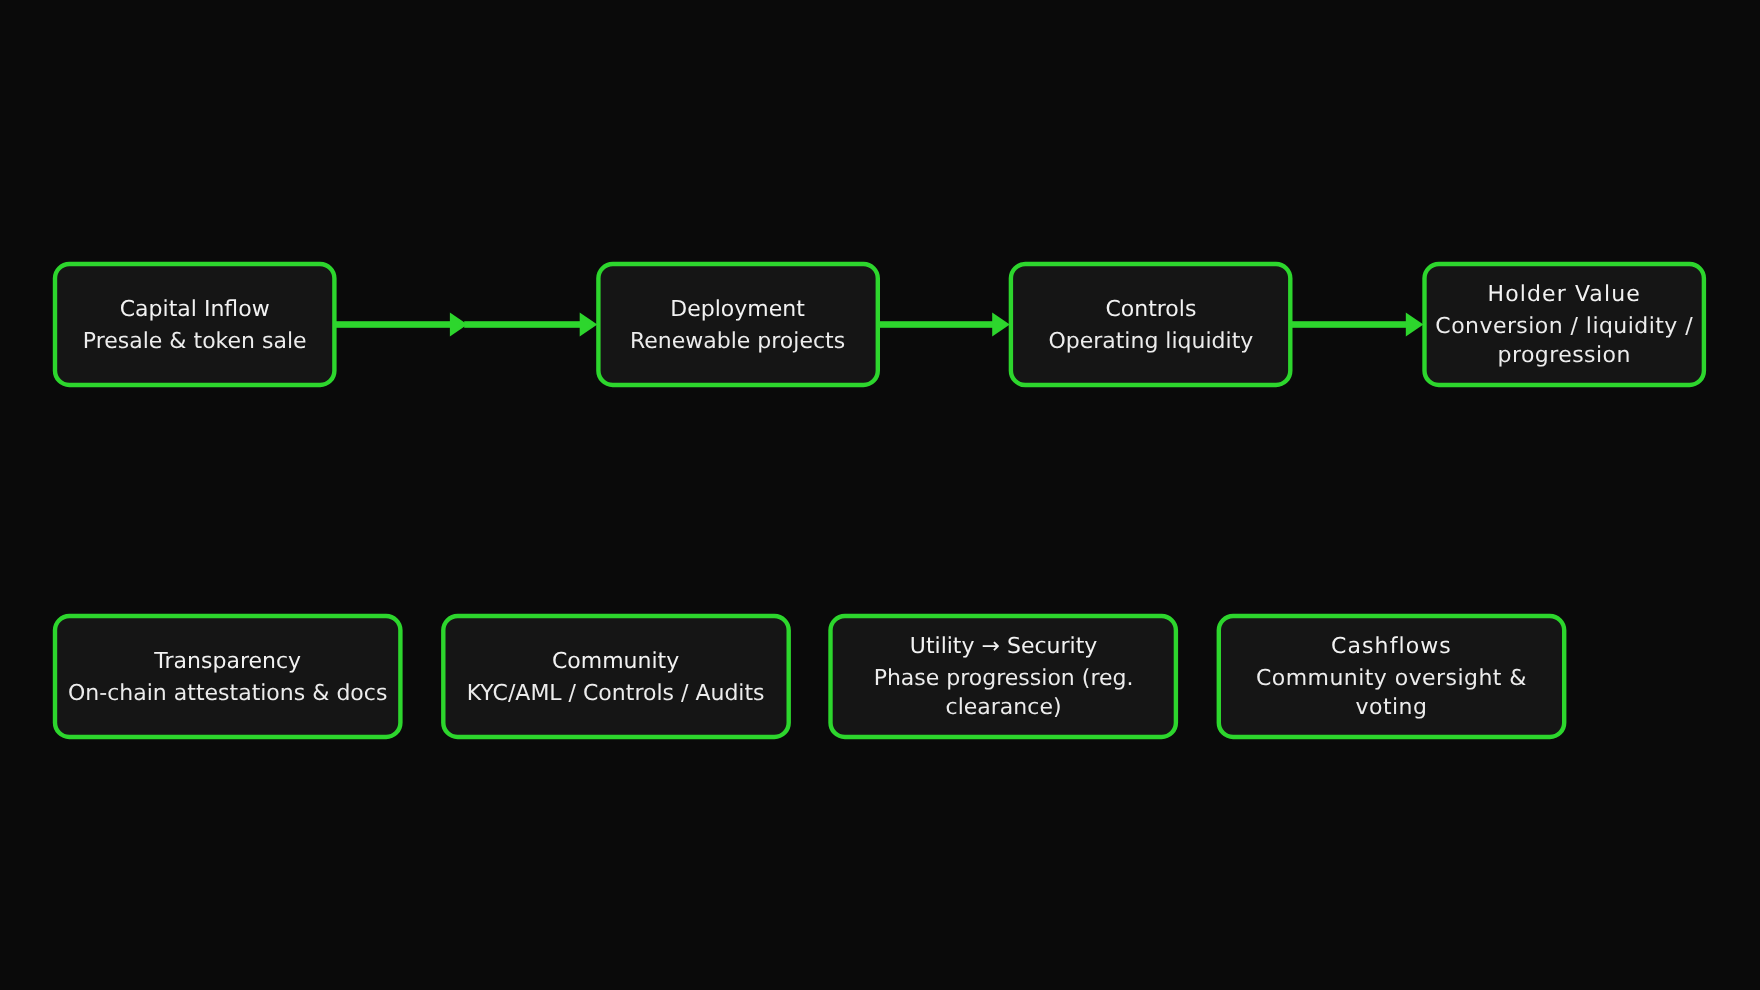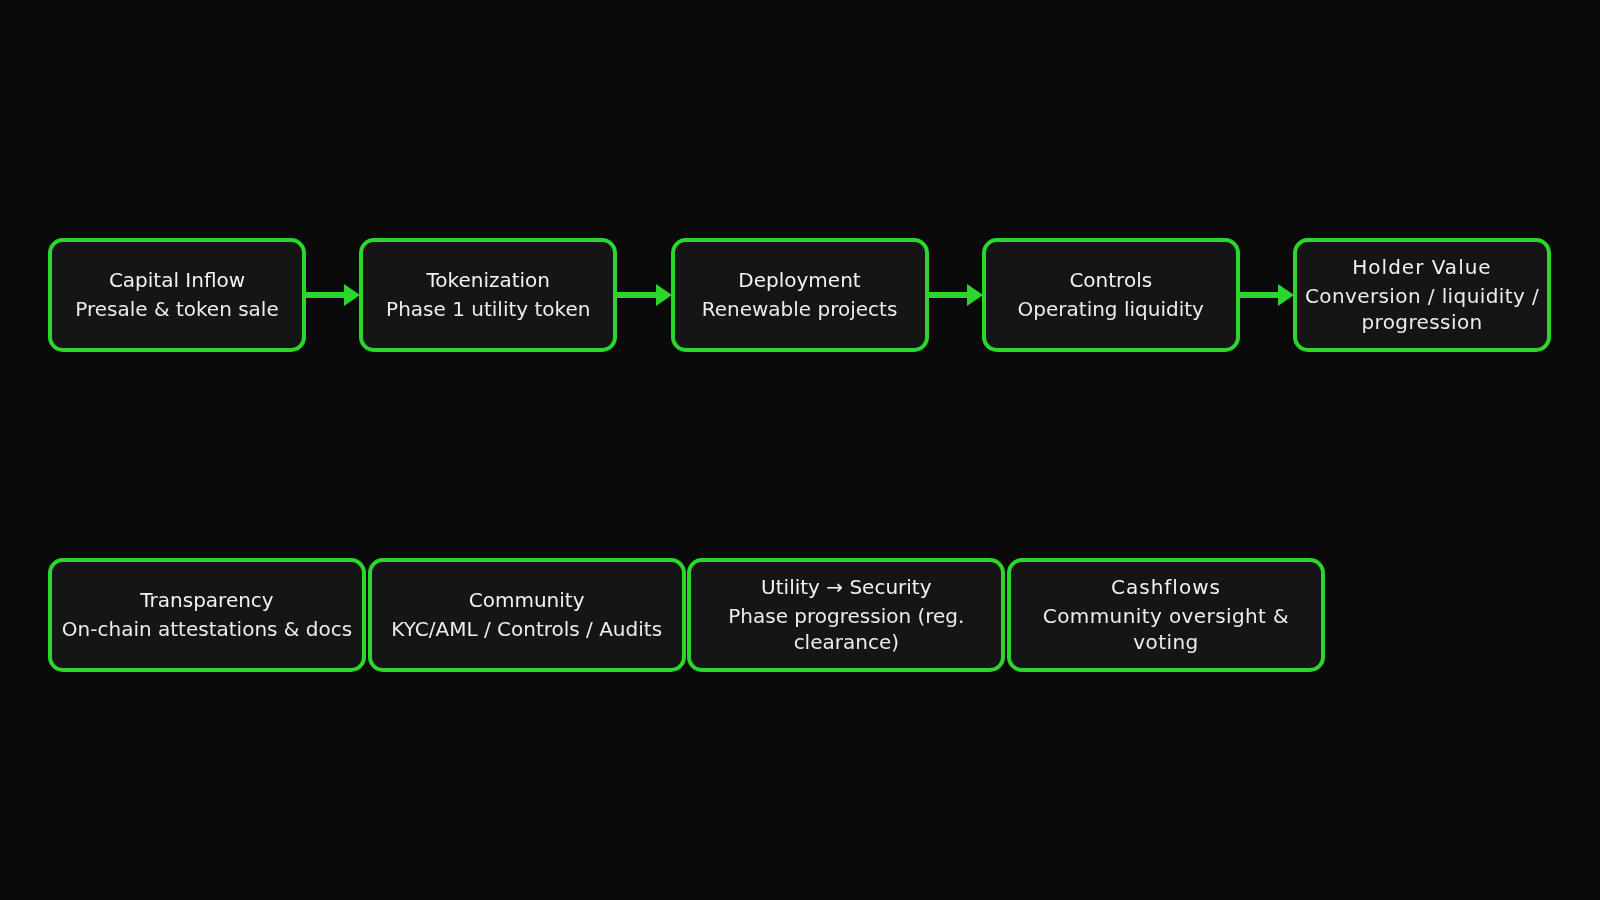--- a/index.html
+++ b/index.html
@@ -12,21 +12,21 @@
   html,body{margin:0;padding:0;background:var(--bg);}
   .canvas{
     position:relative;
     width:1600px;height:900px;
     background:var(--bg);
     overflow:hidden;
     font-family:"DejaVu Sans","Liberation Sans",sans-serif;
   }
   .row{position:absolute;display:flex;height:114px;align-items:stretch;}
   .row-flow{left:48px;top:238px;width:1503px;}
-  .row-pillars{left:48px;top:558px;width:1277px;justify-content:space-between;}
+  .row-pillars{left:48px;top:558px;width:1376px;justify-content:space-between;}
   .node{
     box-sizing:border-box;
     background:var(--fill);
     border:4px solid var(--accent);
     border-radius:15px;
     display:flex;flex-direction:column;
     align-items:center;justify-content:center;
     text-align:center;
     padding:4px 6px;
   }
@@ -72,24 +72,20 @@
     <div class="node">
       <div class="node-title">Capital Inflow</div>
       <div class="node-subtitle">Presale &amp; token sale</div>
     </div>
 
     <div class="arrow">
       <div class="arrow-shaft"></div>
       <div class="arrow-head"></div>
     </div>
 
-    <div class="node">
-      <div class="node-title">Tokenization</div>
-      <div class="node-subtitle">Phase 1 utility token</div>
-    </div>
 
     <div class="arrow">
       <div class="arrow-shaft"></div>
       <div class="arrow-head"></div>
     </div>
 
     <div class="node">
       <div class="node-title">Deployment</div>
       <div class="node-subtitle">Renewable projects</div>
     </div>

